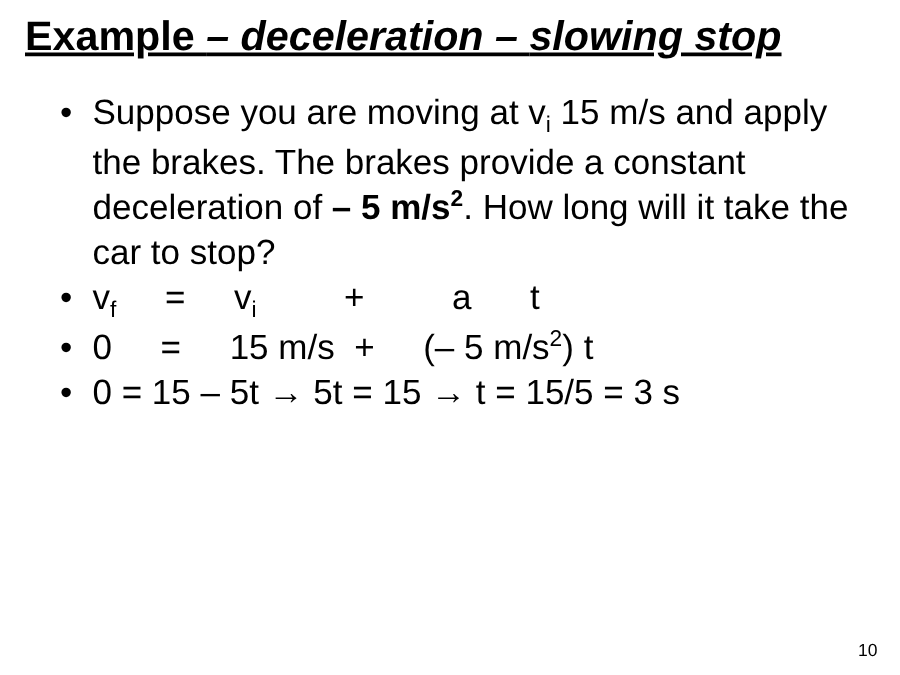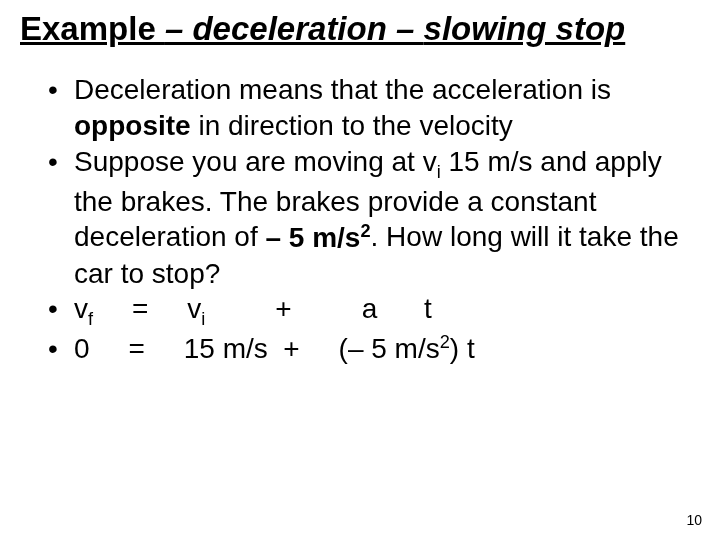--- a/index.html
+++ b/index.html
@@ -55,24 +55,24 @@
   }
   .arrow { font-family: Arial, sans-serif; }
 </style>
 </head>
 <body>
 
 <div class="slide">
   <h1 class="title"><span class="t-seg1">Example </span><span class="t-seg2">– deceleration – </span><span class="t-seg3">slowing stop</span></h1>
 
   <ul class="bullets">
-    <li><span>Deceleration means that the acceleration is </span><span class="b-opposite">opposite</span><span> in direction to the velocity</span></li>
 
     <li><span>Suppose you are moving at v</span><sub>i</sub><span> 15 m/s and apply the brakes. The brakes provide a constant deceleration of </span><span class="b-decel"><span>–</span><span> 5 m/s</span><sup>2</sup></span><span>. How long will it take the car to stop?</span></li>
 
     <li><span>v</span><sub>f</sub><span style="white-space:pre">     =     </span><span>v</span><sub>i</sub><span style="white-space:pre">         +         </span><span>a</span><span style="white-space:pre">      </span><span>t</span></li>
 
     <li><span style="white-space:pre">0     =     15 m/s  +     (</span><span>–</span><span> 5 m/s</span><sup>2</sup><span>) t</span></li>
 
+    <li><span>0 = 15 – 5t </span><span class="arrow">→</span><span> 5t = 15 </span><span class="arrow">→</span><span>  t = 15/5 = 3 s</span></li>
   </ul>
 </div>
 
 <div class="page-num">10</div>
 
 </body></html>

